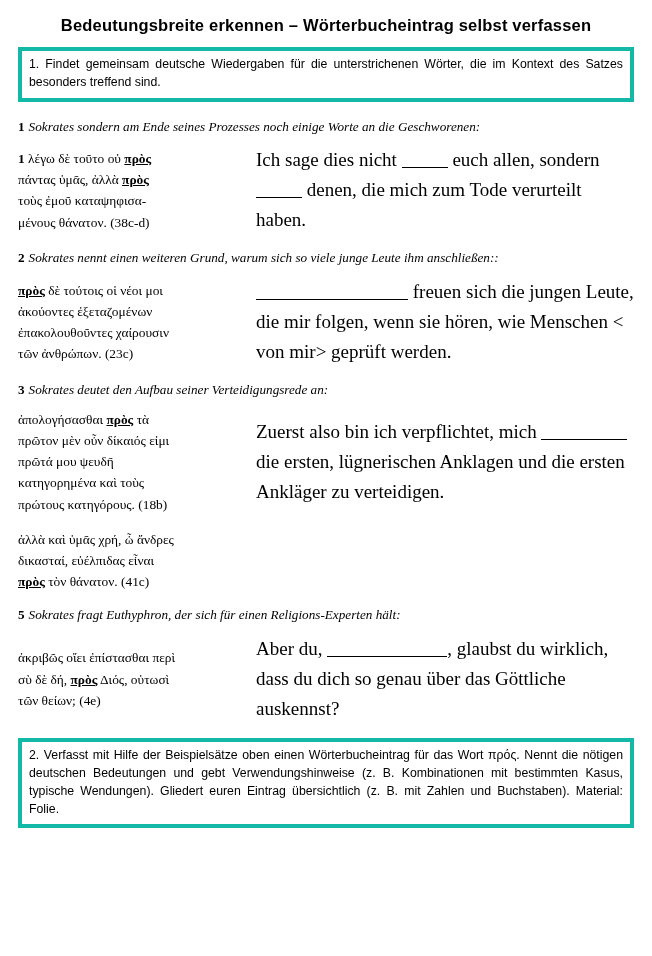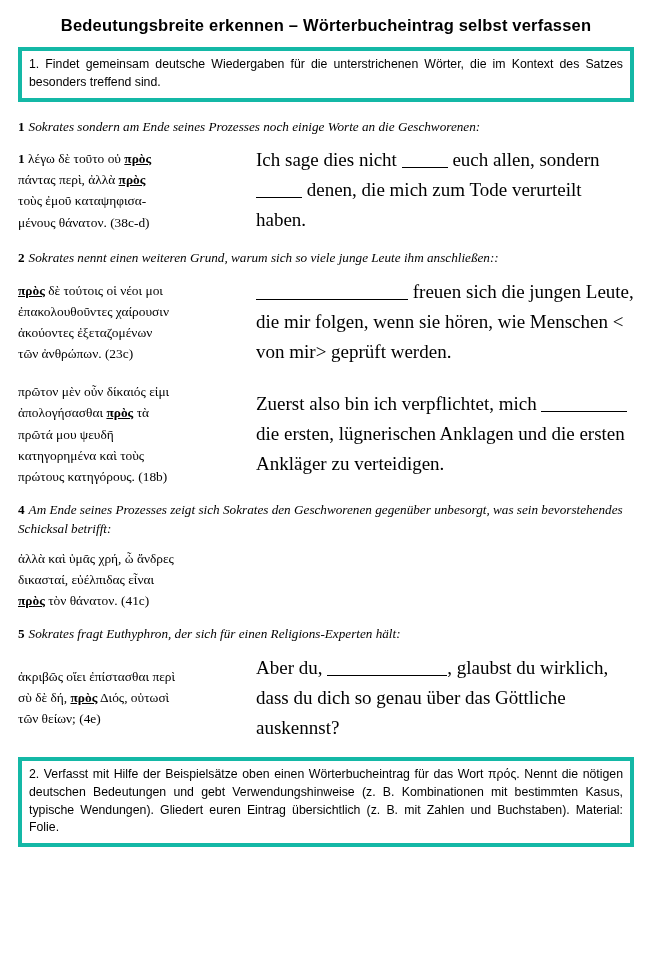--- a/index.html
+++ b/index.html
@@ -105,66 +105,66 @@
 
   <div class="task-box task-box-top">1. Findet gemeinsam deutsche Wiedergaben für die unterstrichenen Wörter, die im Kontext des Satzes besonders treffend sind.</div>
 
   <div class="item">
     <div class="item-head">
       <span class="num">1</span><span>Sokrates sondern am Ende seines Prozesses noch einige Worte an die Geschworenen:</span>
     </div>
     <div class="cols">
       <div class="col-greek">
         <div><span class="lead">1</span> <span>λέγω δὲ τοῦτο οὐ </span><span class="bold-u">πρὸς</span></div>
-        <div><span>πάντας περὶ, ἀλλὰ </span><span class="bold-u">πρὸς</span></div>
+        <div><span>πάντας ὑμᾶς, ἀλλὰ </span><span class="bold-u">πρὸς</span></div>
         <div>τοὺς ἐμοῦ καταψηφισα-</div>
         <div>μένους θάνατον. (38c-d)</div>
       </div>
       <div class="col-de">
         <span>Ich sage dies nicht </span><span class="blank b-sm"></span><span> euch allen, sondern </span><span class="blank b-sm"></span><span> denen, die mich zum Tode verurteilt haben.</span>
       </div>
     </div>
   </div>
 
   <div class="item">
     <div class="item-head">
       <span class="num">2</span><span>Sokrates nennt einen weiteren Grund, warum sich so viele junge Leute ihm anschließen::</span>
     </div>
     <div class="cols">
       <div class="col-greek">
         <div><span class="bold-u">πρὸς</span><span> δὲ τούτοις οἱ νέοι μοι</span></div>
+        <div>ἀκούοντες ἐξεταζομένων</div>
         <div>ἐπακολουθοῦντες χαίρουσιν</div>
-        <div>ἀκούοντες ἐξεταζομένων</div>
         <div>τῶν ἀνθρώπων. (23c)</div>
       </div>
       <div class="col-de">
         <span></span><span class="blank b-xl"></span><span> freuen sich die jungen Leute, die mir folgen, wenn sie hören, wie Menschen &lt; von mir&gt; geprüft werden.</span>
       </div>
     </div>
   </div>
 
   <div class="item">
+    <div class="item-head">
+      <span class="num">3</span><span>Sokrates deutet den Aufbau seiner Verteidigungsrede an:</span>
+    </div>
     <div class="cols">
       <div class="col-greek">
+        <div><span>ἀπολογήσασθαι </span><span class="bold-u">πρὸς</span><span> τὰ</span></div>
         <div>πρῶτον μὲν οὖν δίκαιός εἰμι</div>
-        <div><span>ἀπολογήσασθαι </span><span class="bold-u">πρὸς</span><span> τὰ</span></div>
         <div>πρῶτά μου ψευδῆ</div>
         <div>κατηγορημένα καὶ τοὺς</div>
         <div>πρώτους κατηγόρους. (18b)</div>
       </div>
       <div class="col-de">
         <span>Zuerst also bin ich verpflichtet, mich </span><span class="blank b-md"></span><span> die ersten, lügnerischen Anklagen und die ersten Ankläger zu verteidigen.</span>
       </div>
     </div>
   </div>
 
   <div class="item">
-    <div class="item-head">
-      <span class="num">4</span><span>Am Ende seines Prozesses zeigt sich Sokrates den Geschworenen gegenüber unbesorgt, was sein bevorstehendes Schicksal betrifft:</span>
-    </div>
     <div class="cols">
       <div class="col-greek">
         <div>ἀλλὰ καὶ ὑμᾶς χρή, ὦ ἄνδρες</div>
         <div>δικασταί, εὐέλπιδας εἶναι</div>
         <div><span class="bold-u">πρὸς</span><span> τὸν θάνατον. (41c)</span></div>
       </div>
     </div>
   </div>
 
   <div class="item">

